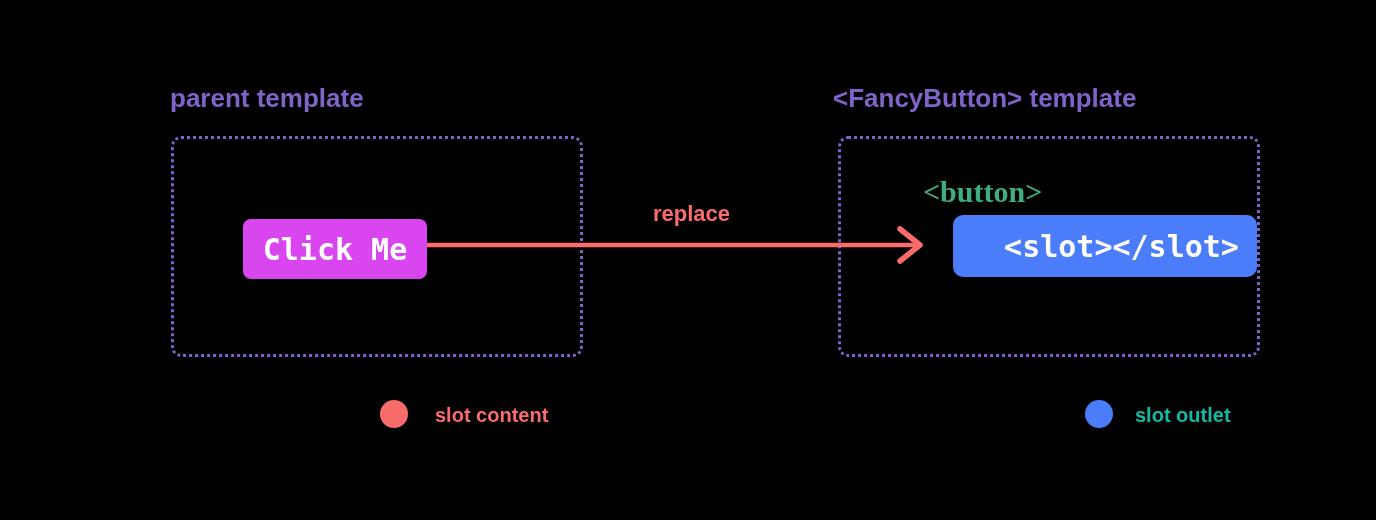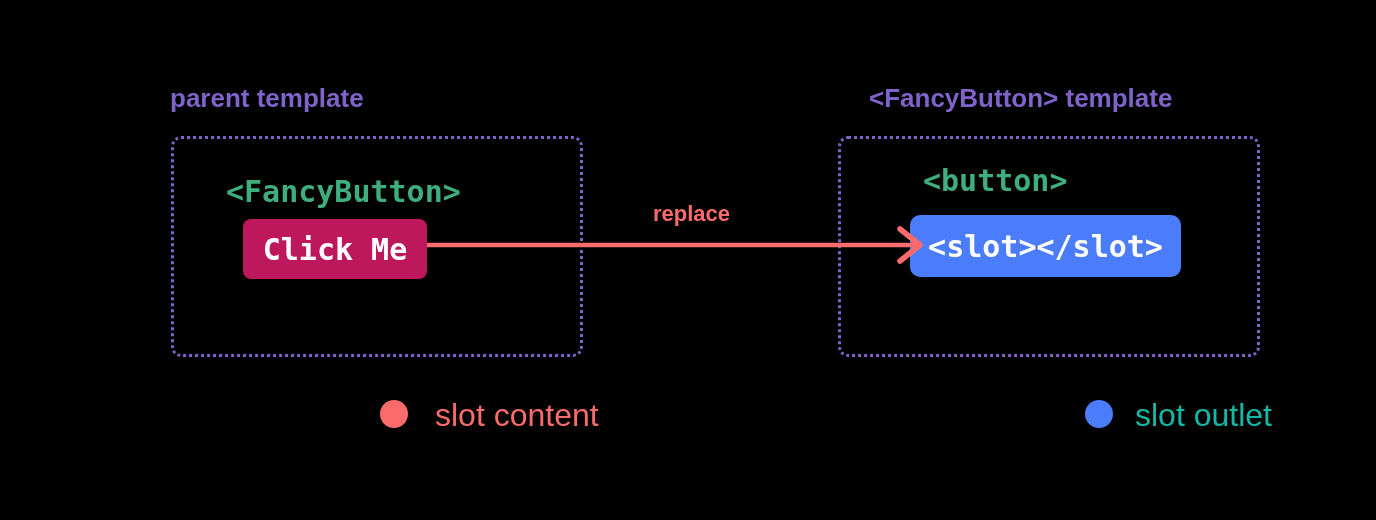--- a/index.html
+++ b/index.html
@@ -45,76 +45,76 @@
     justify-content: center;
     font-family: "DejaVu Sans Mono", monospace;
     font-weight: bold;
     font-size: 30px;
     color: #ffffff;
     white-space: pre;
   }
   .red-btn {
     left: 220px; top: 219px;
     width: 184px; height: 60px;
-    background: #be185d;
+    background: #d946ef;
     border-radius: 8px;
   }
   .blue-btn {
-    left: 887px; top: 215px;
+    left: 930px; top: 215px;
     width: 271px; height: 62px;
     background: #4b7cf9;
     border-radius: 10px;
+    padding-left: 33px;
   }
   .replace-label {
     left: 630px; top: 201px;
     font-size: 22px;
     font-weight: bold;
     line-height: 26px;
     color: #fa6b6b;
   }
   .legend-dot {
     width: 28px; height: 28px;
     border-radius: 50%;
   }
   .legend-label {
-    font-size: 32px;
-    font-weight: normal;
+    font-size: 20px;
+    font-weight: bold;
     line-height: 28px;
     white-space: nowrap;
   }
   #arrow-svg { left: 403px; top: 221px; z-index: 5; }
 </style>
 </head>
 <body>
 
 <div class="canvas">
 
   <div class="abs panel-title" style="left:147px; top:85px;">parent template</div>
 
   <div class="abs dashed-box" style="left:148px; top:136px; width:412px; height:221px;"></div>
 
-  <div class="abs code" style="left:203px; top:177px;">&lt;FancyButton&gt;</div>
 
   <div class="abs pill-btn red-btn">
     <span>Click Me</span>
   </div>
 
 
   <svg id="arrow-svg" class="abs" width="500" height="48" viewBox="0 0 500 48">
     <line x1="1" y1="24" x2="491" y2="24" stroke="#fa6b6b" stroke-width="4.5"></line>
     <polyline points="474,8 494,24 474,40" fill="none" stroke="#fa6b6b" stroke-width="5.5" stroke-linecap="round" stroke-linejoin="round"></polyline>
   </svg>
 
   <div class="abs replace-label">replace</div>
 
-  <div class="abs panel-title" style="left:846px; top:85px;">&lt;FancyButton&gt; template</div>
+  <div class="abs panel-title" style="left:810px; top:85px;">&lt;FancyButton&gt; template</div>
 
   <div class="abs dashed-box" style="left:815px; top:136px; width:422px; height:221px;"></div>
 
-  <div class="abs code" style="left:900px; top:166px;">&lt;button&gt;</div>
+  <div class="abs code" style="left:900px; top:177px;font-family:Liberation Serif, serif;">&lt;button&gt;</div>
 
   <div class="abs pill-btn blue-btn">
     <span>&lt;slot&gt;&lt;/slot&gt;</span>
   </div>
 
 
   <div class="abs legend-dot" style="left:357px; top:400px; background:#fa6b6b;"></div>
   <div class="abs legend-label" style="left:412px; top:401px; color:#fa6b6b;">slot content</div>
 
   <div class="abs legend-dot" style="left:1062px; top:400px; background:#4b7cf9;"></div>

